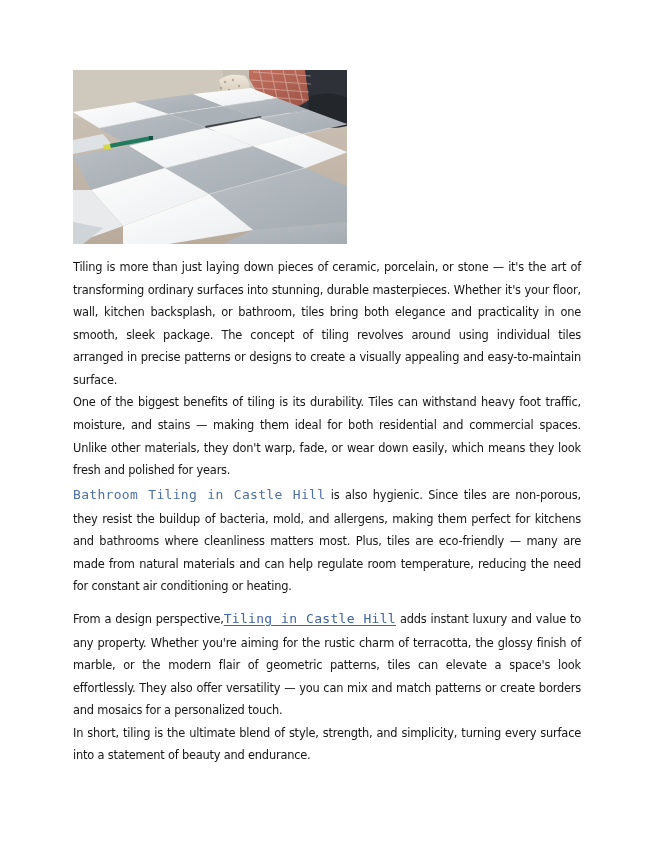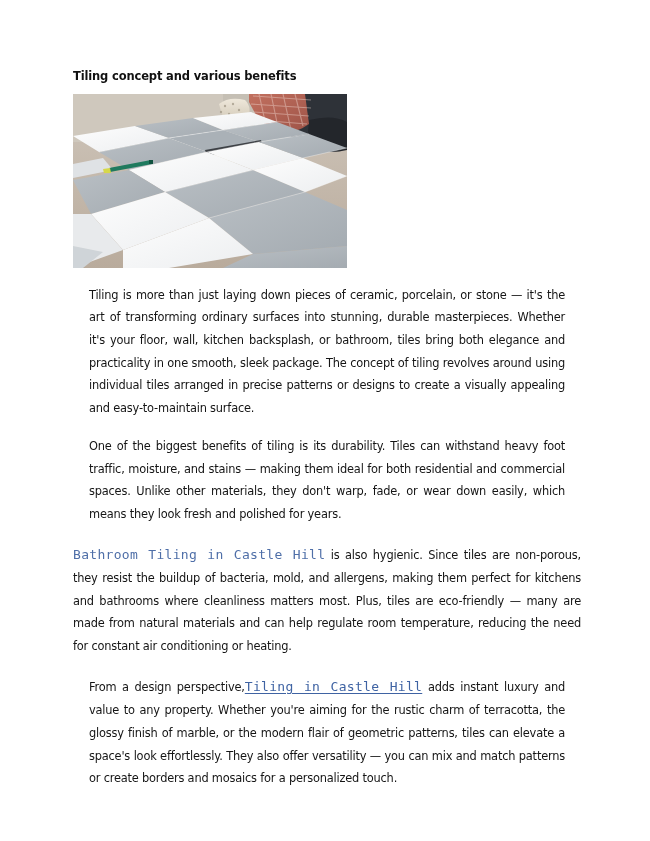--- a/index.html
+++ b/index.html
@@ -50,21 +50,21 @@
     font-size: 11.4px;
     line-height: 1.98;
     text-align: justify;
     text-justify: inter-word;
     color: #151515;
     margin: 0;
     letter-spacing: -0.2px;
     font-weight: 400;
   }
   .para-tight {
-    margin: 16px;
+    margin: 0;
   }
   .para-gap {
     margin: 0 0 8px 0;
   }
   .link-mono {
     font-family: "DejaVu Sans Mono", monospace;
     font-size: 13px;
     color: #4f6fa8;
     letter-spacing: 0.3px;
     text-decoration: none;
@@ -75,21 +75,20 @@
     text-underline-offset: 2px;
     color: #3f63a3;
   }
 </style>
 </head>
 <body>
 
 <div class="page">
   <div class="content">
 
-    <h1 class="doc-heading">Tiling concept and various benefits</h1>
 
     <div class="figure">
       <svg width="274" height="174" viewBox="0 0 274 174">
         <defs>
           <linearGradient id="floorbg" x1="0" y1="0" x2="0" y2="1">
             <stop offset="0" stop-color="#cfc6bb"></stop>
             <stop offset="1" stop-color="#b9ab9c"></stop>
           </linearGradient>
           <linearGradient id="whitetile" x1="0" y1="0" x2="1" y2="1">
             <stop offset="0" stop-color="#fdfdfd"></stop>
@@ -194,15 +193,16 @@
     </div>
 
     <p class="body-text para-tight">Tiling is more than just laying down pieces of ceramic, porcelain, or stone — it's the art of transforming ordinary surfaces into stunning, durable masterpieces. Whether it's your floor, wall, kitchen backsplash, or bathroom, tiles bring both elegance and practicality in one smooth, sleek package. The concept of tiling revolves around using individual tiles arranged in precise patterns or designs to create a visually appealing and easy-to-maintain surface.</p>
 
     <p class="body-text para-tight">One of the biggest benefits of tiling is its durability. Tiles can withstand heavy foot traffic, moisture, and stains — making them ideal for both residential and commercial spaces. Unlike other materials, they don't warp, fade, or wear down easily, which means they look fresh and polished for years.</p>
 
     <p class="body-text para-gap"><a class="link-mono" href="#">Bathroom Tiling in Castle Hill</a><span> is also hygienic. Since tiles are non-porous, they resist the buildup of bacteria, mold, and allergens, making them perfect for kitchens and bathrooms where cleanliness matters most. Plus, tiles are eco-friendly — many are made from natural materials and can help regulate room temperature, reducing the need for constant air conditioning or heating.</span></p>
 
     <p class="body-text para-tight"><span>From a design perspective,</span><a class="link-mono underlined" href="#">Tiling in Castle Hill</a><span> adds instant luxury and value to any property. Whether you're aiming for the rustic charm of terracotta, the glossy finish of marble, or the modern flair of geometric patterns, tiles can elevate a space's look effortlessly. They also offer versatility — you can mix and match patterns or create borders and mosaics for a personalized touch.</span></p>
 
+    <p class="body-text para-tight">In short, tiling is the ultimate blend of style, strength, and simplicity, turning every surface into a statement of beauty and endurance.</p>
 
   </div>
 </div>
 
 </body></html>

